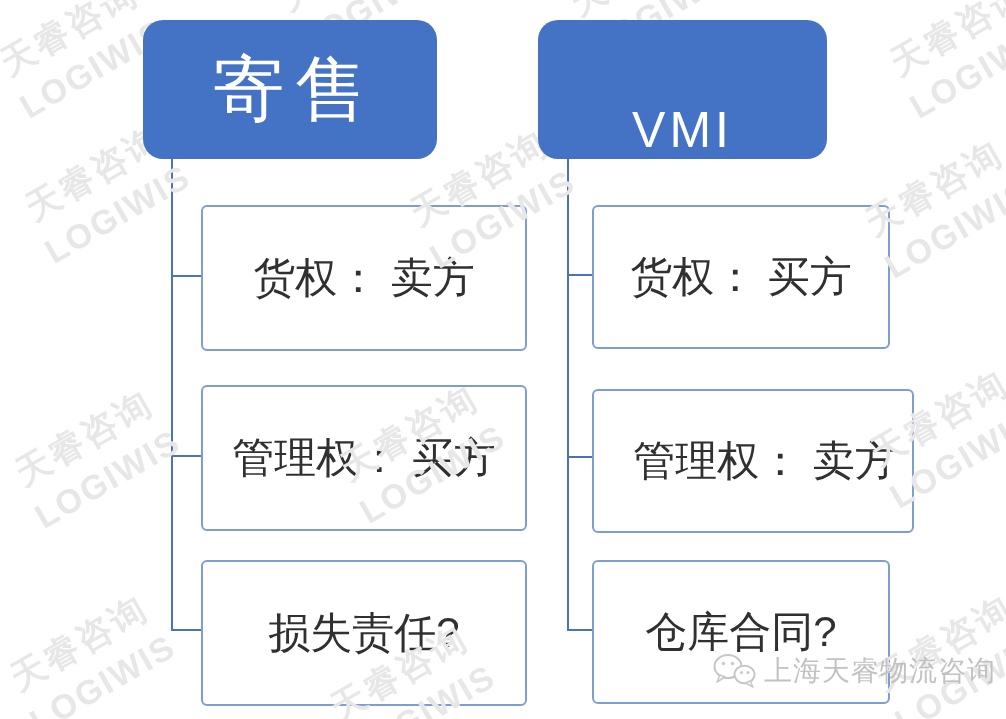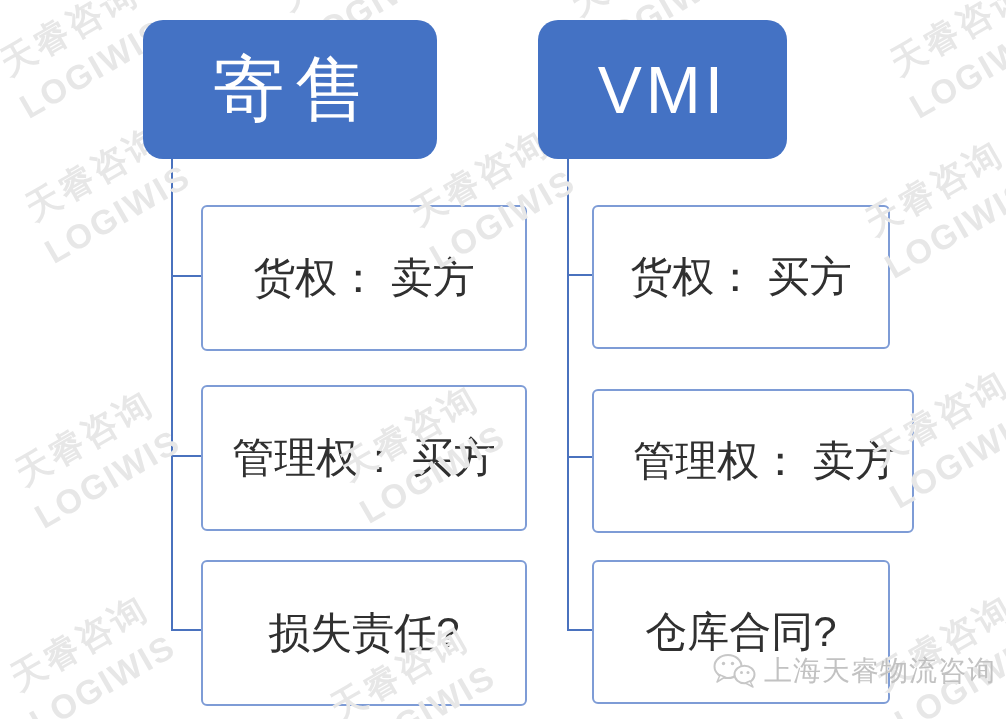--- a/index.html
+++ b/index.html
@@ -22,22 +22,22 @@
   .vline { position:absolute; width:2px; background:#4A72BE; z-index:1; }
   .hstub { position:absolute; height:2px; background:#4A72BE; z-index:1; }
 
   
   .col-header {
     position:absolute; background:#4472C4; border-radius:20px; color:#ffffff;
     display:flex; align-items:center; justify-content:center; z-index:4;
   }
   #hdr-consignment { left:143px; top:20px; width:284px; height:139px;
     font-size:72px; letter-spacing:10px; padding-left:10px;text-align:center; }
-  #hdr-vmi { left:538px; top:20px; width:249px; height:139px;
-    font-size:66px; letter-spacing:4px; }
+  #hdr-vmi { left:538px; top:20px; width:289px; height:139px;
+    font-size:50px; letter-spacing:4px;align-items:flex-end; }
 
   
   .sub-box {
     position:absolute; background:#ffffff; border:2.5px solid #7E9CD6;
     border-radius:6px; display:flex; align-items:center; justify-content:center;
     font-size:42px; color:#303030; z-index:2; white-space:nowrap;
   }
   .colL { left:201px; width:322px; height:142px; }
   .colR { left:592px; width:294px; height:140px; }
   #boxL0 { top:205px; } #boxL1 { top:385px; } #boxL2 { top:560px; }

